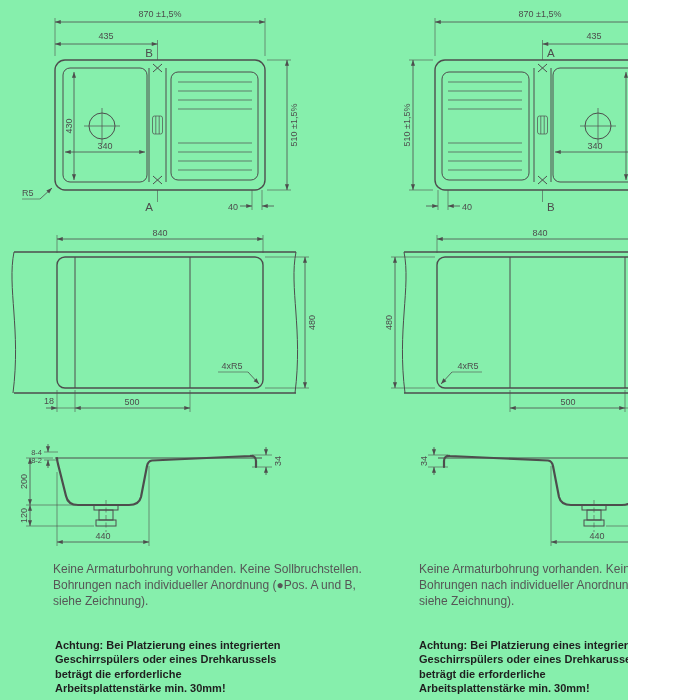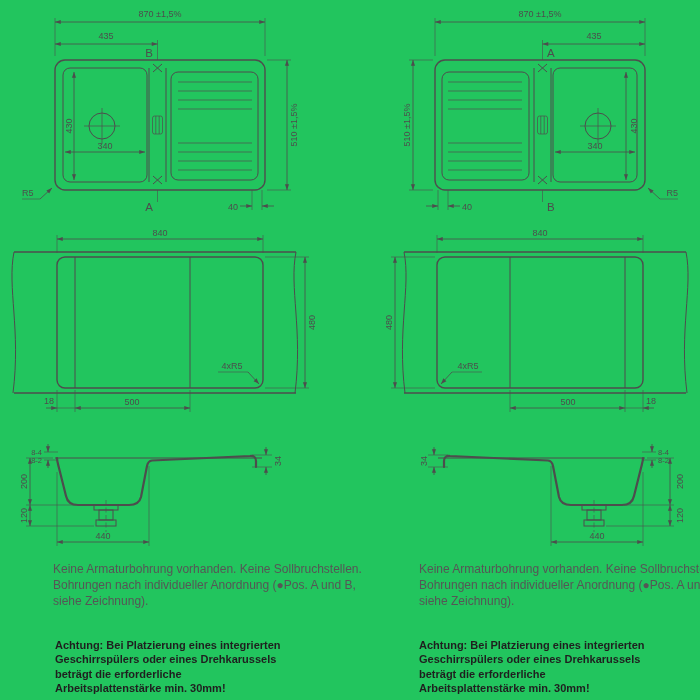--- a/index.html
+++ b/index.html
@@ -1,17 +1,17 @@
 <!DOCTYPE html>
 <html><head>
 <meta charset="utf-8">
 <style>
   * { margin:0; padding:0; box-sizing:border-box; }
   html,body { width:700px; height:700px; background:#ffffff; font-family:"Liberation Sans", sans-serif; }
-  .page { position:relative; width:700px; height:700px; background:#22c55e; overflow:hidden; }
+  .page { position:relative; width:628px; height:700px; background:#86efac; overflow:hidden; }
   svg { display:block; }
 
   
   svg .obj  { stroke-width:1.4; }
   svg .med  { stroke-width:1; }
   svg .thin { stroke-width:0.7; }
   svg .ext  { stroke-width:0.6; }
   svg .dim  { stroke-width:0.8; }
   svg .prof { stroke-width:2.2; stroke-linejoin:round; stroke-linecap:round; }
   svg .cl   { stroke-width:0.6; stroke-dasharray:5 2.5; }

